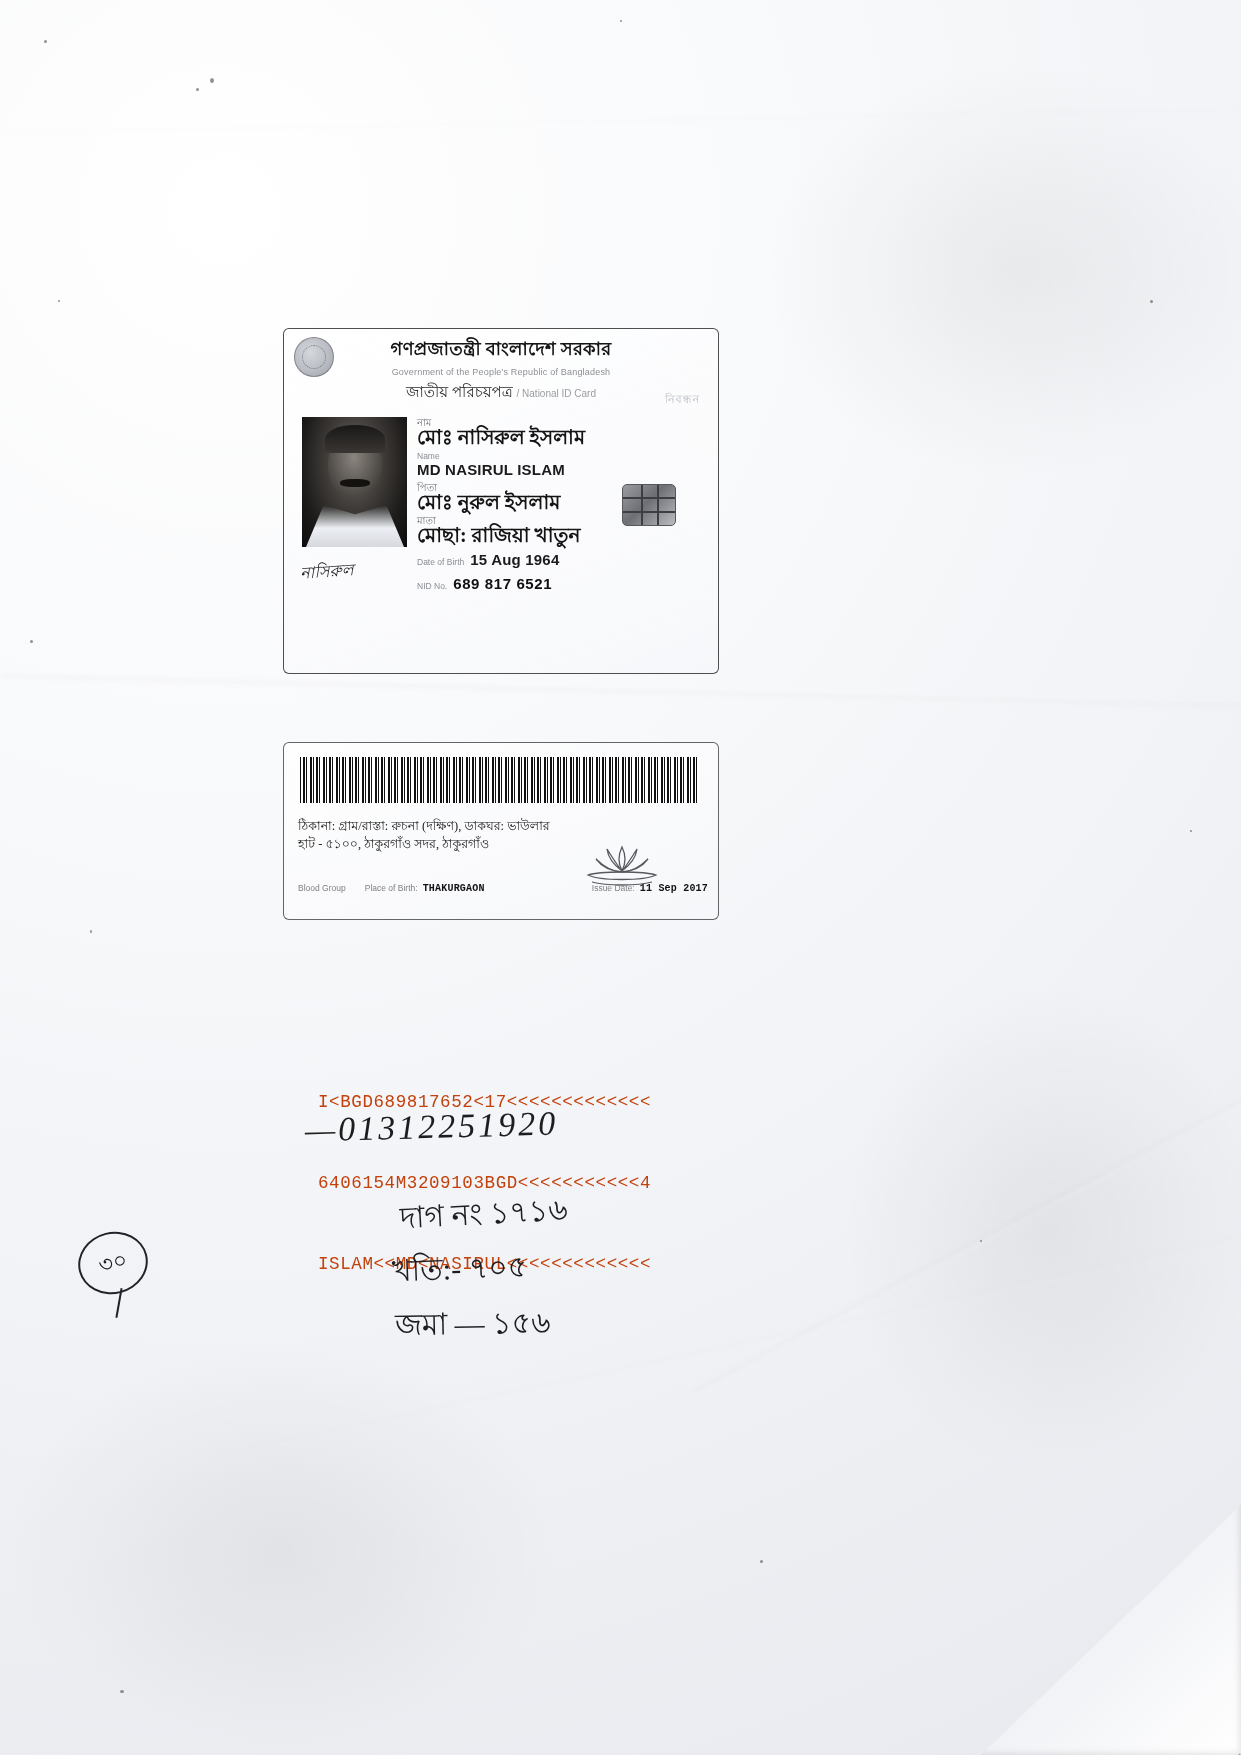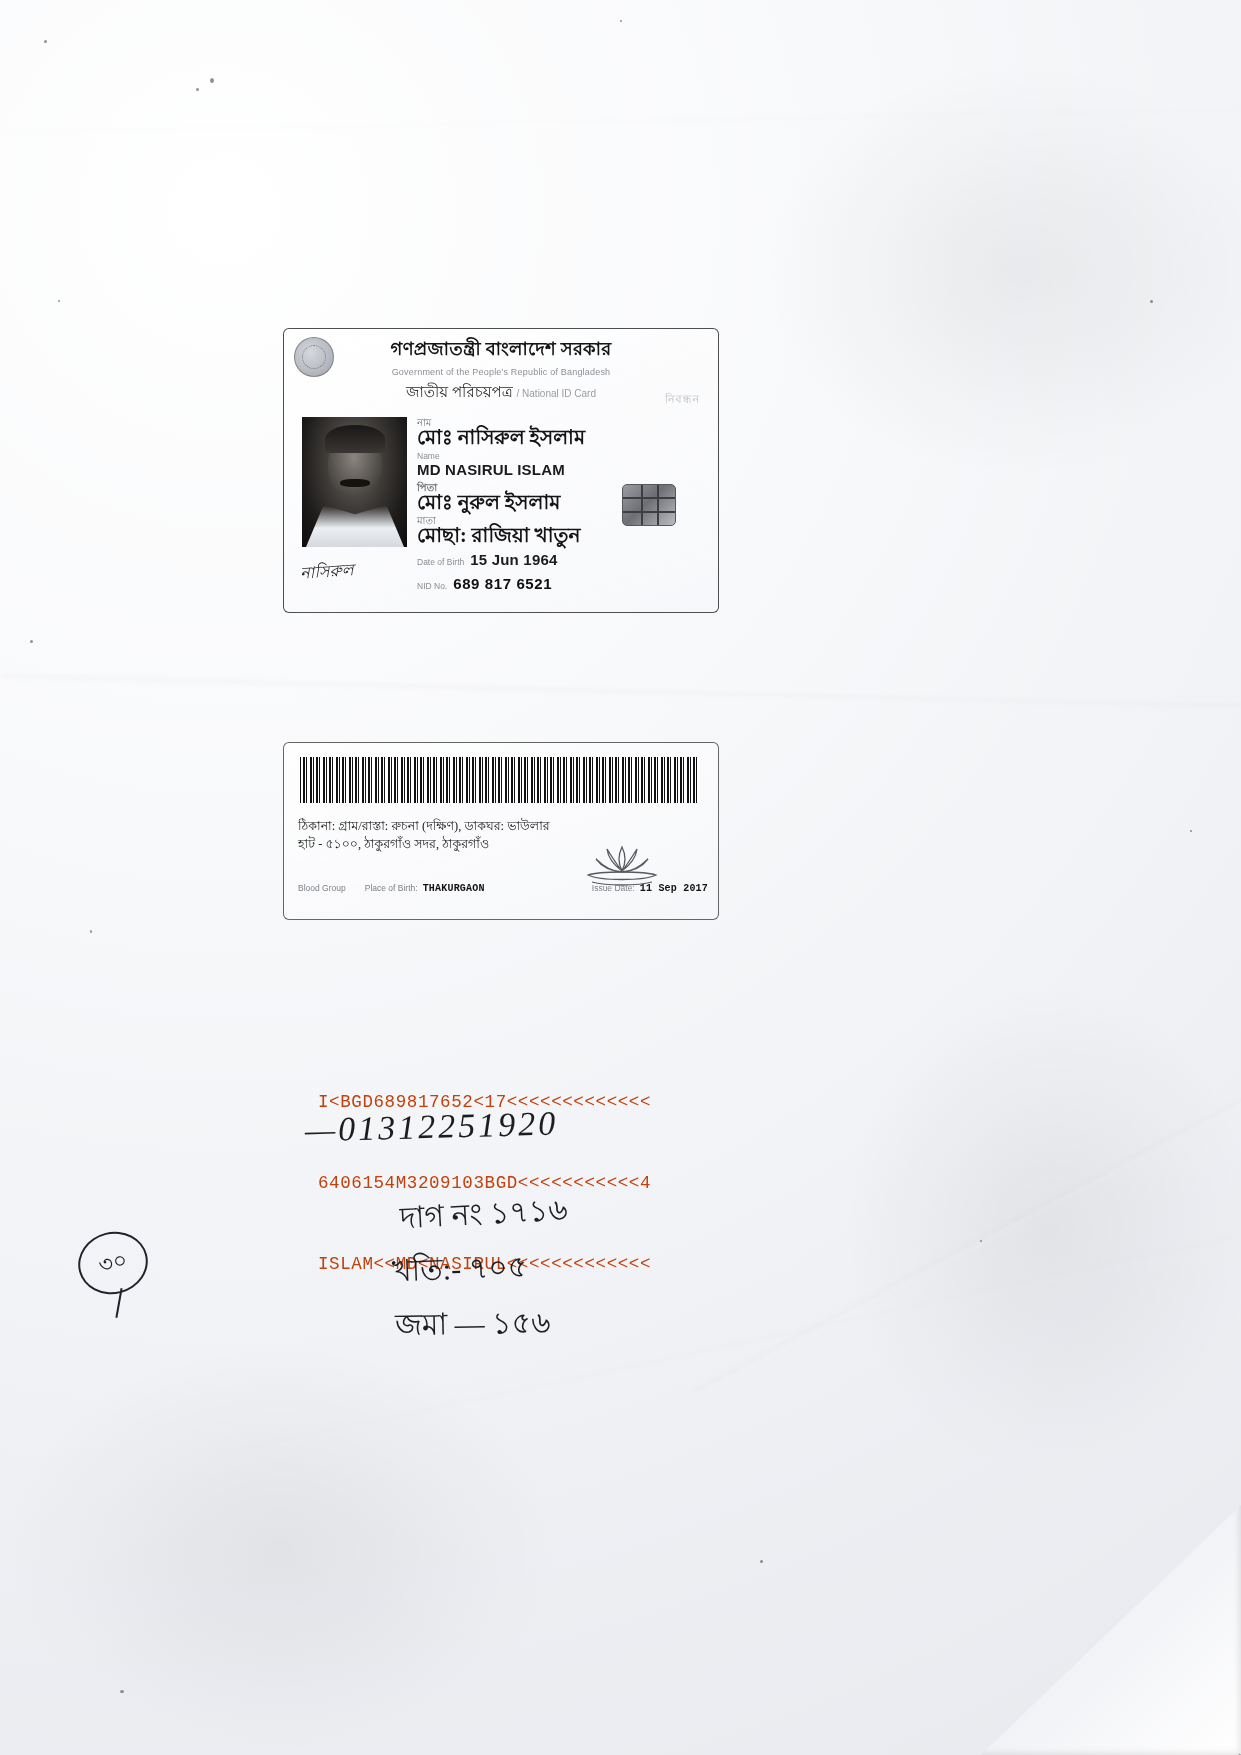--- a/index.html
+++ b/index.html
@@ -69,21 +69,21 @@
     width: 360px; height: 2px;
     background: rgba(0,0,0,0.35);
     transform-origin: 100% 100%;
     transform: rotate(-44deg);
   }
 
   
   #card-front {
     position: absolute;
     left: 283px; top: 328px;
-    width: 436px; height: 285px;
+    width: 436px; height: 346px;
     border: 1px solid rgba(20,20,20,0.75);
     border-radius: 6px;
     background: linear-gradient(160deg, rgba(255,255,255,0.85), rgba(246,247,250,0.7));
     box-sizing: border-box;
   }
   #card-front .hdr {
     text-align: center;
     padding-top: 6px;
   }
   .gov-bn {
@@ -393,29 +393,29 @@
 
   <div id="signature">নাসিরুল</div>
 
   <div class="fields">
     <div class="f-label bn">নাম</div>
     <div class="f-value-bn">মোঃ নাসিরুল ইসলাম</div>
 
     <div class="f-label" style="margin-top:4px;">Name</div>
     <div class="f-value-en">MD NASIRUL ISLAM</div>
 
-    <div class="f-label bn" style="margin-top:5px;font-weight:bold;">পিতা</div>
+    <div class="f-label bn" style="margin-top:5px;">পিতা</div>
     <div class="f-value-bn">মোঃ নুরুল ইসলাম</div>
 
     <div class="f-label bn" style="margin-top:3px;">মাতা</div>
     <div class="f-value-bn">মোছা: রাজিয়া খাতুন</div>
 
     <div class="f-row-inline">
       <span class="f-label">Date of Birth</span>
-      <span class="f-value-en">15 Jun 1964</span>
+      <span class="f-value-en">15 Aug 1964</span>
     </div>
 
     <div class="f-row-inline">
       <span class="f-label">NID No.</span>
       <span class="nid-value">689 817 6521</span>
     </div>
   </div>
 
   <div id="chip">
     <div class="v"></div>

